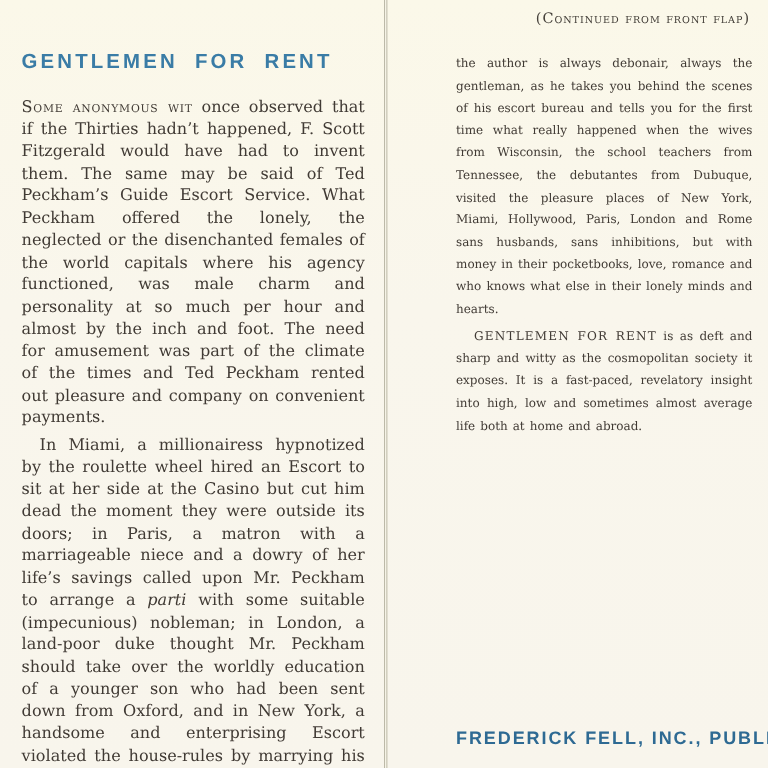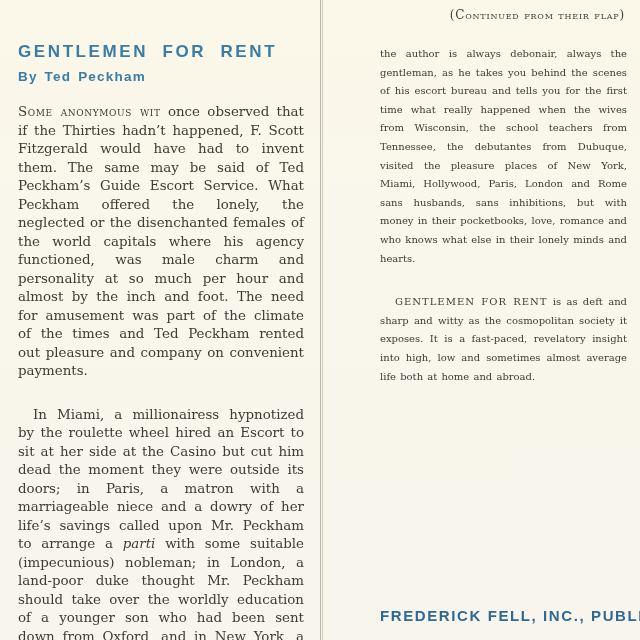--- a/index.html
+++ b/index.html
@@ -45,21 +45,21 @@
     color: var(--accent-blue);
     margin-top: 7px;
   }
   .body {
     font-size: 13.4px;
     line-height: 18.5px;
     text-align: justify;
     word-spacing: 1px;
   }
   .flap.front .body.first { margin-top: 19px; }
-  .body.indent { text-indent: 15px; margin-top: 25px; }
+  .body.indent { text-indent: 15px; margin-top: 4px; }
   .smallcaps-lead { font-variant: small-caps; letter-spacing: 0.6px; }
   .italic { font-style: italic; }
   .caps-lead { letter-spacing: 1px; }
   .continued {
     font-variant: small-caps;
     font-size: 12px;
     letter-spacing: 0.8px;
     color: #45403a;
   }
   .continued.top-note { text-align: right; padding-right: 2px; margin-bottom: 23px; }
@@ -87,32 +87,31 @@
     margin-top: 9px;
   }
 </style>
 </head>
 <body>
 
 <div class="page">
 
   <div class="flap front">
     <h1 class="title">GENTLEMEN FOR RENT</h1>
-    <div class="byline">By Ted Peckham</div>
 
     <p class="body first"><span class="smallcaps-lead">Some anonymous wit</span><span> once observed that if the Thirties hadn’t happened, F. Scott Fitzgerald would have had to invent them. The same may be said of Ted Peckham’s Guide Escort Service. What Peckham offered the lonely, the neglected or the disenchanted females of the world capitals where his agency functioned, was male charm and personality at so much per hour and almost by the inch and foot. The need for amusement was part of the climate of the times and Ted Peckham rented out pleasure and company on convenient payments.</span></p>
 
     <p class="body indent"><span>In Miami, a millionairess hypnotized by the roulette wheel hired an Escort to sit at her side at the Casino but cut him dead the moment they were outside its doors; in Paris, a matron with a marriageable niece and a dowry of her life’s savings called upon Mr. Peckham to arrange a </span><span class="italic">parti</span><span> with some suitable (impecunious) nobleman; in London, a land-poor duke thought Mr. Peckham should take over the worldly education of a younger son who had been sent down from Oxford, and in New York, a handsome and enterprising Escort violated the house-rules by marrying his best client.</span></p>
 
   </div>
 
   <div class="fold"></div>
 
   <div class="flap back">
-    <div class="continued top-note">(Continued from their flap)</div>
+    <div class="continued top-note">(Continued from front flap)</div>
 
     <p class="body">the author is always debonair, always the gentleman, as he takes you behind the scenes of his escort bureau and tells you for the first time what really happened when the wives from Wisconsin, the school teachers from Tennessee, the debutantes from Dubuque, visited the pleasure places of New York, Miami, Hollywood, Paris, London and Rome sans husbands, sans inhibitions, but with money in their pocketbooks, love, romance and who knows what else in their lonely minds and hearts.</p>
 
     <p class="body indent"><span class="caps-lead">GENTLEMEN FOR RENT</span><span> is as deft and sharp and witty as the cosmopolitan society it exposes. It is a fast-paced, revelatory insight into high, low and sometimes almost average life both at home and abroad.</span></p>
 
     <div class="publisher-block">
       <div class="publisher">FREDERICK FELL, INC., PUBLISHERS</div>
     </div>
   </div>
 

